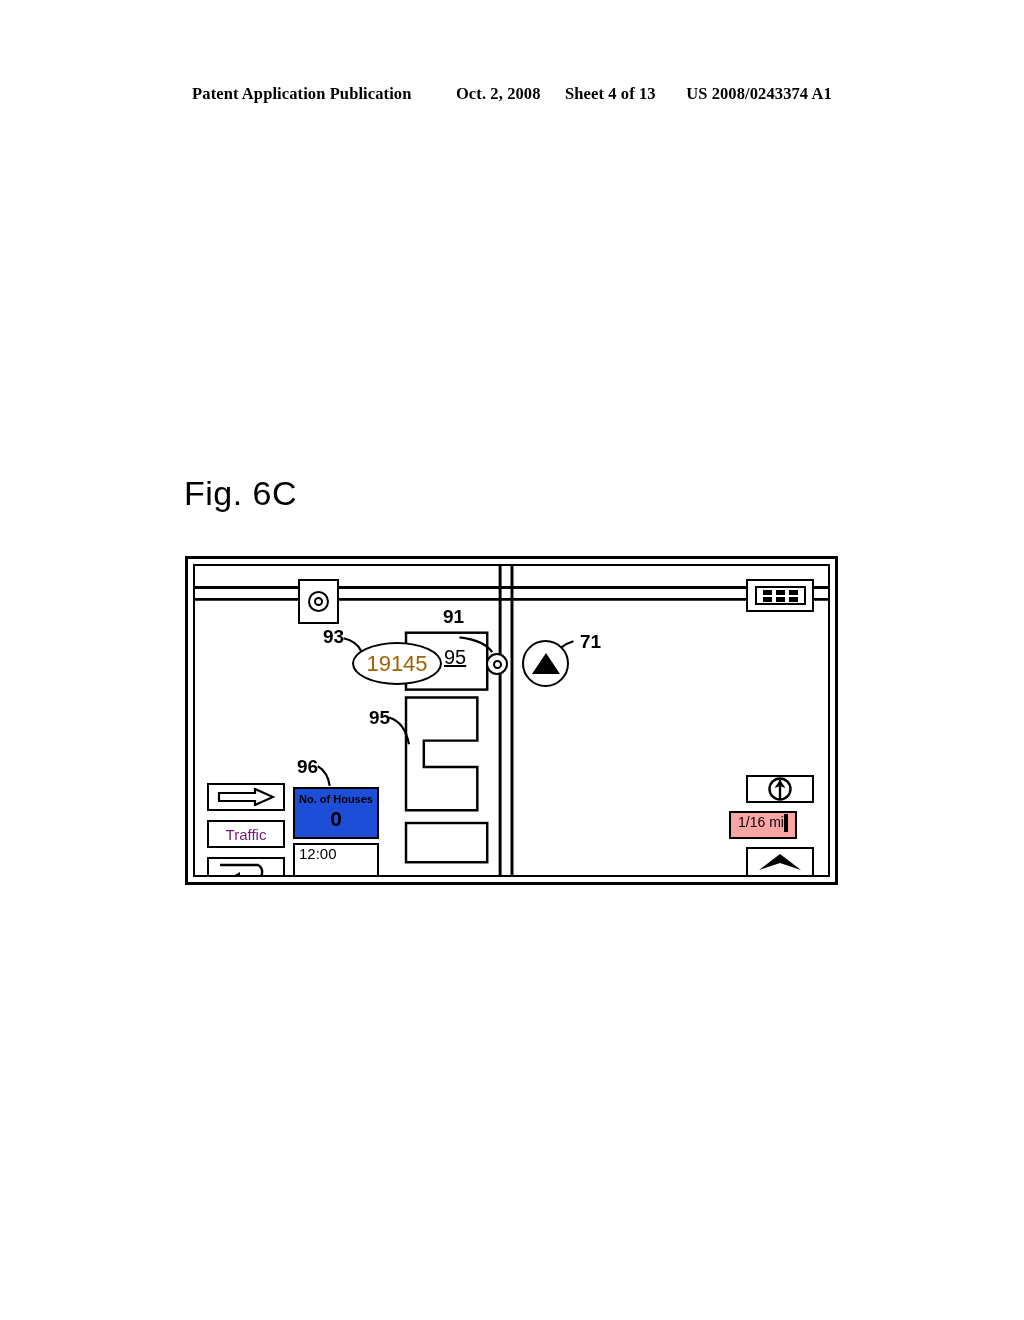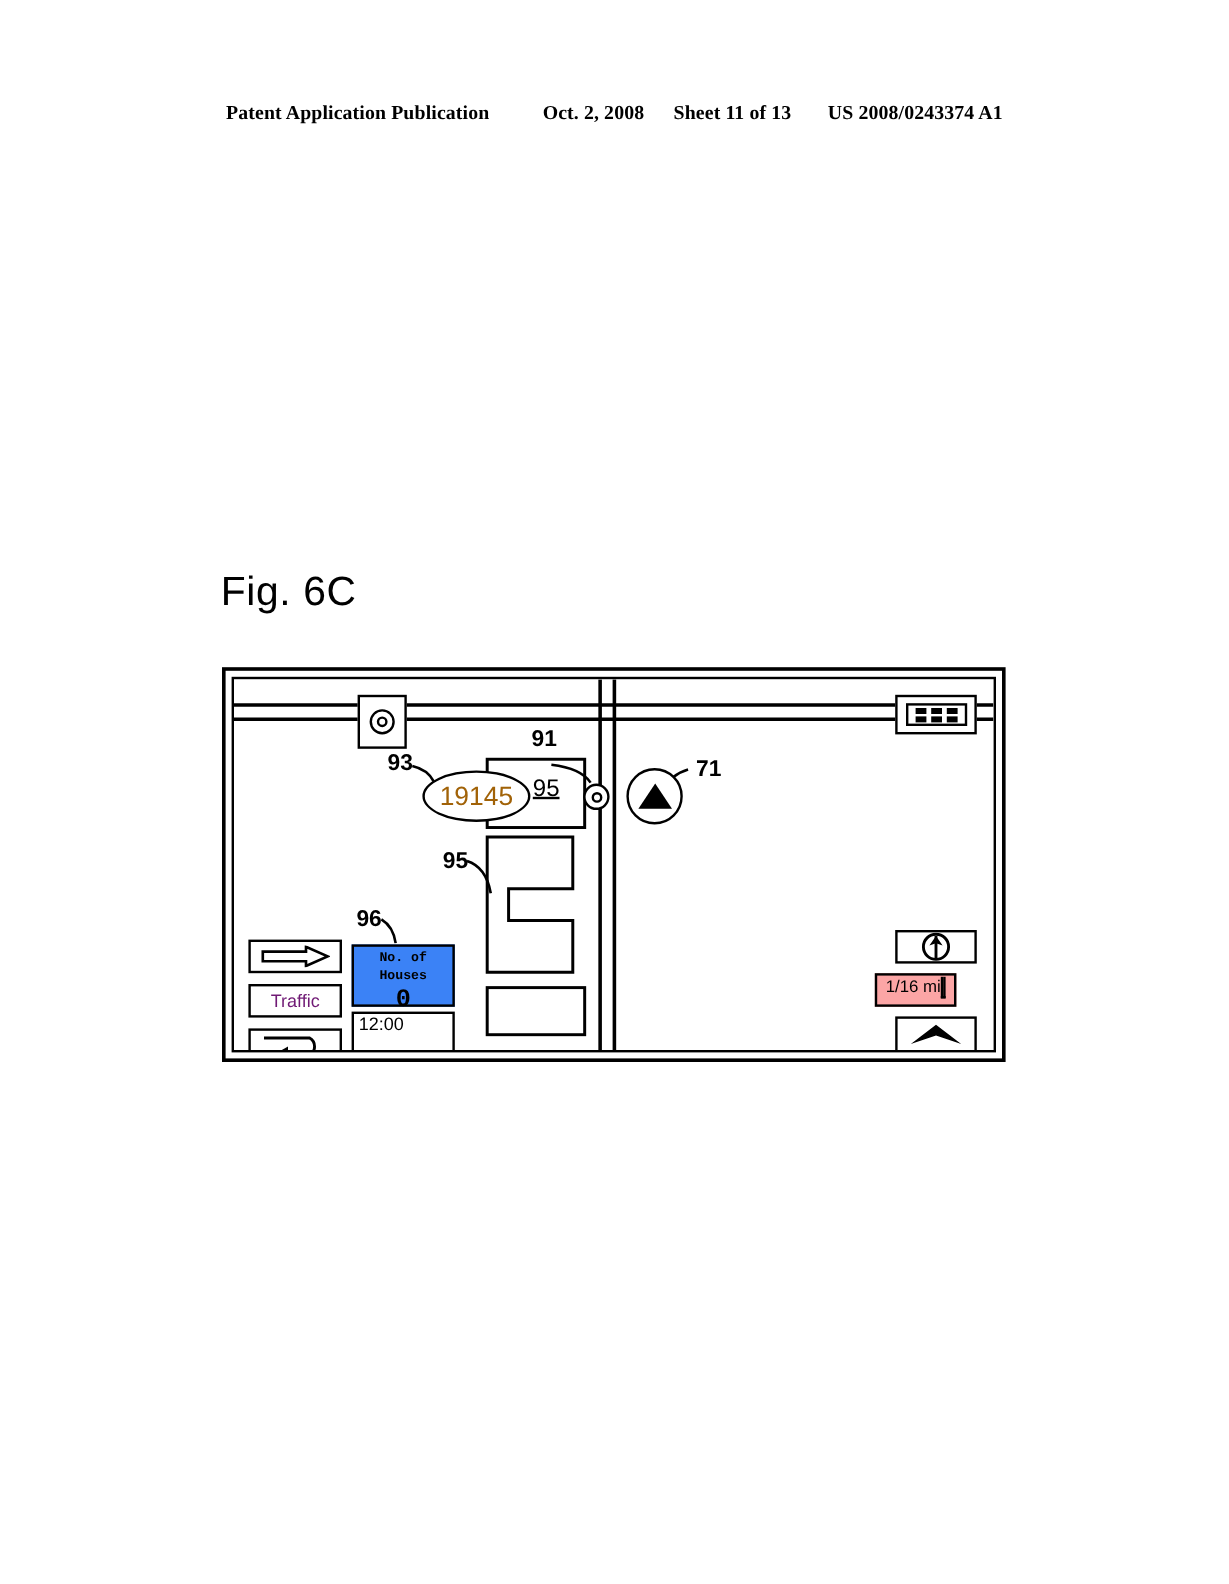--- a/index.html
+++ b/index.html
@@ -194,22 +194,22 @@
   .btn-traffic{left:12px;top:242px;width:78px;height:28px;font-size:15px;}
   .btn-uturn{left:12px;top:279px;width:78px;height:30px;}
 
   
   .houses-box{
     position:absolute;
     left:98px;top:221px;
     width:86px;height:52px;
     border:2.5px solid #000;
     box-sizing:border-box;
-    background:#3b82f6;
-    font-family:Liberation Mono, monospace;
+    background:#1d4ed8;
+    font-family:Liberation Sans, sans-serif;
     color:#000;
     text-align:center;
   }
   .houses-title{font-size:11px;font-weight:bold;line-height:15px;padding-top:3px;}
   .houses-value{font-size:21px;font-weight:bold;line-height:24px;}
 
   .gps-box{
     position:absolute;
     left:98px;top:277px;
     width:86px;height:40px;
@@ -282,21 +282,21 @@
   }
 </style>
 </head>
 <body>
 
 <div class="pub-header">
   <span>Patent Application Publication</span>
   <span class="hsp1"></span>
   <span>Oct. 2, 2008</span>
   <span class="hsp2"></span>
-  <span>Sheet 11 of 13</span>
+  <span>Sheet 4 of 13</span>
   <span class="hsp3"></span>
   <span>US 2008/0243374 A1</span>
 </div>
 
 <div class="fig-label">Fig. 6C</div>
 
 <div class="device">
   <div class="screen">
 
     <div class="map-layer">

